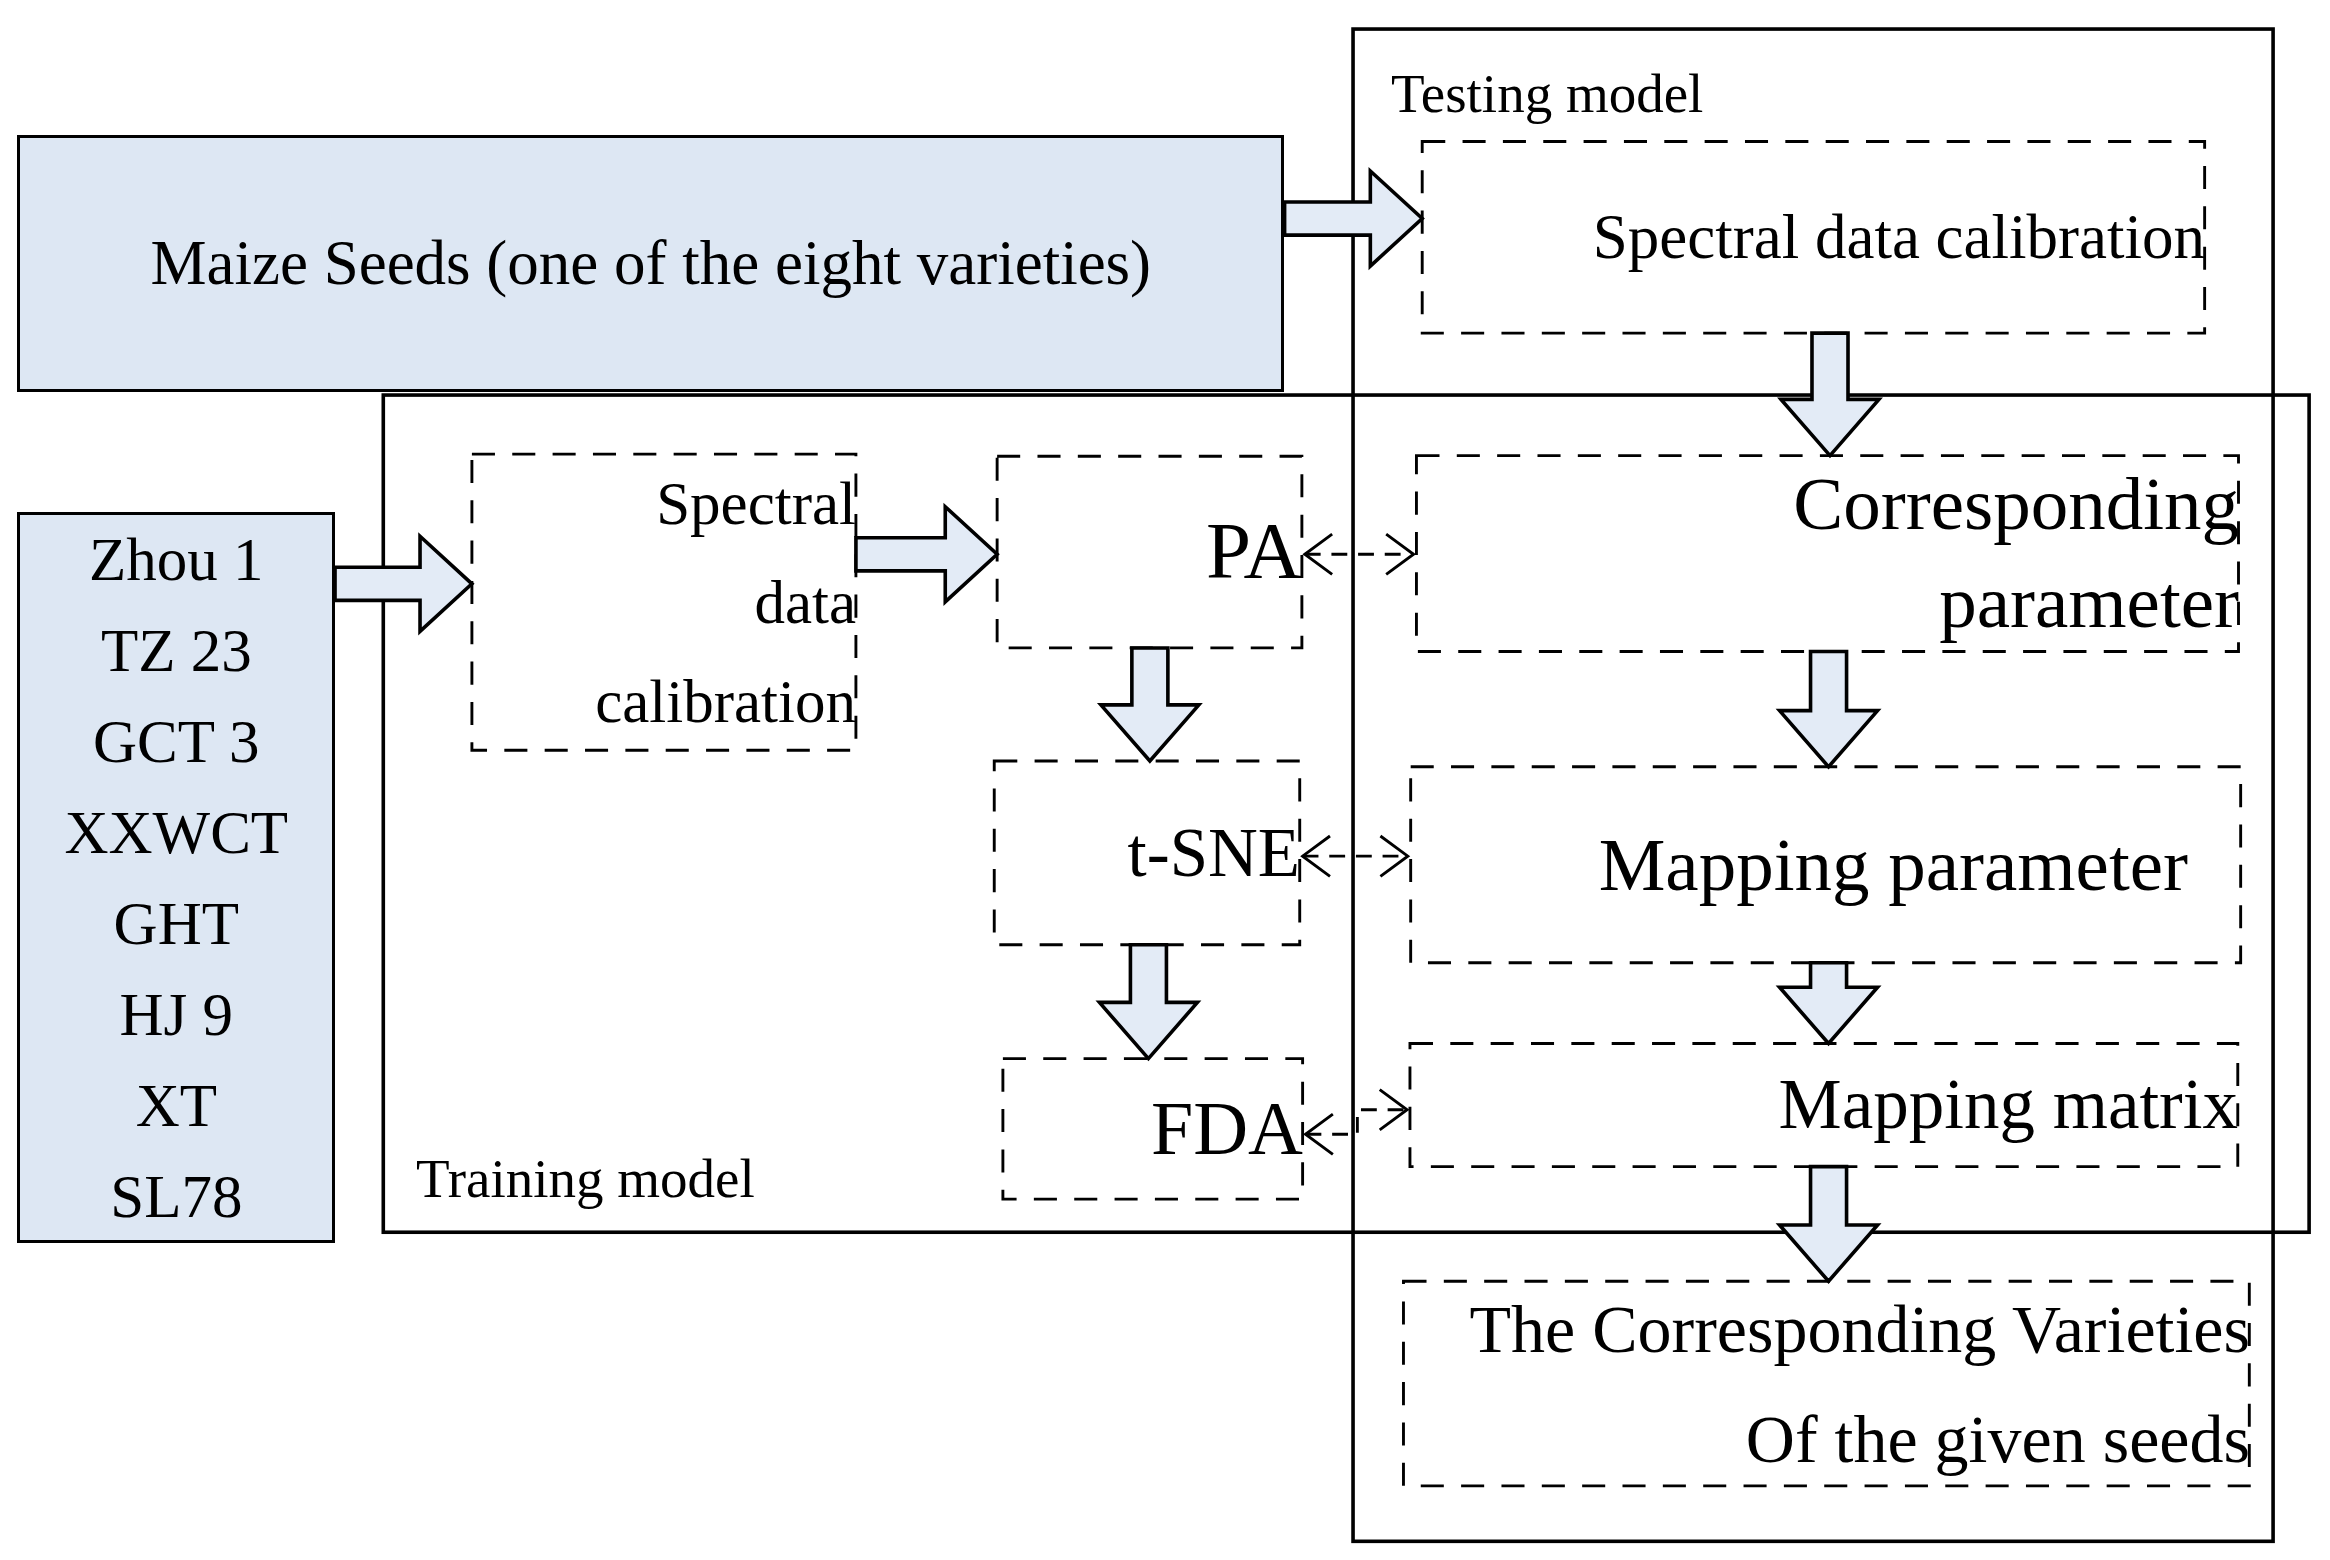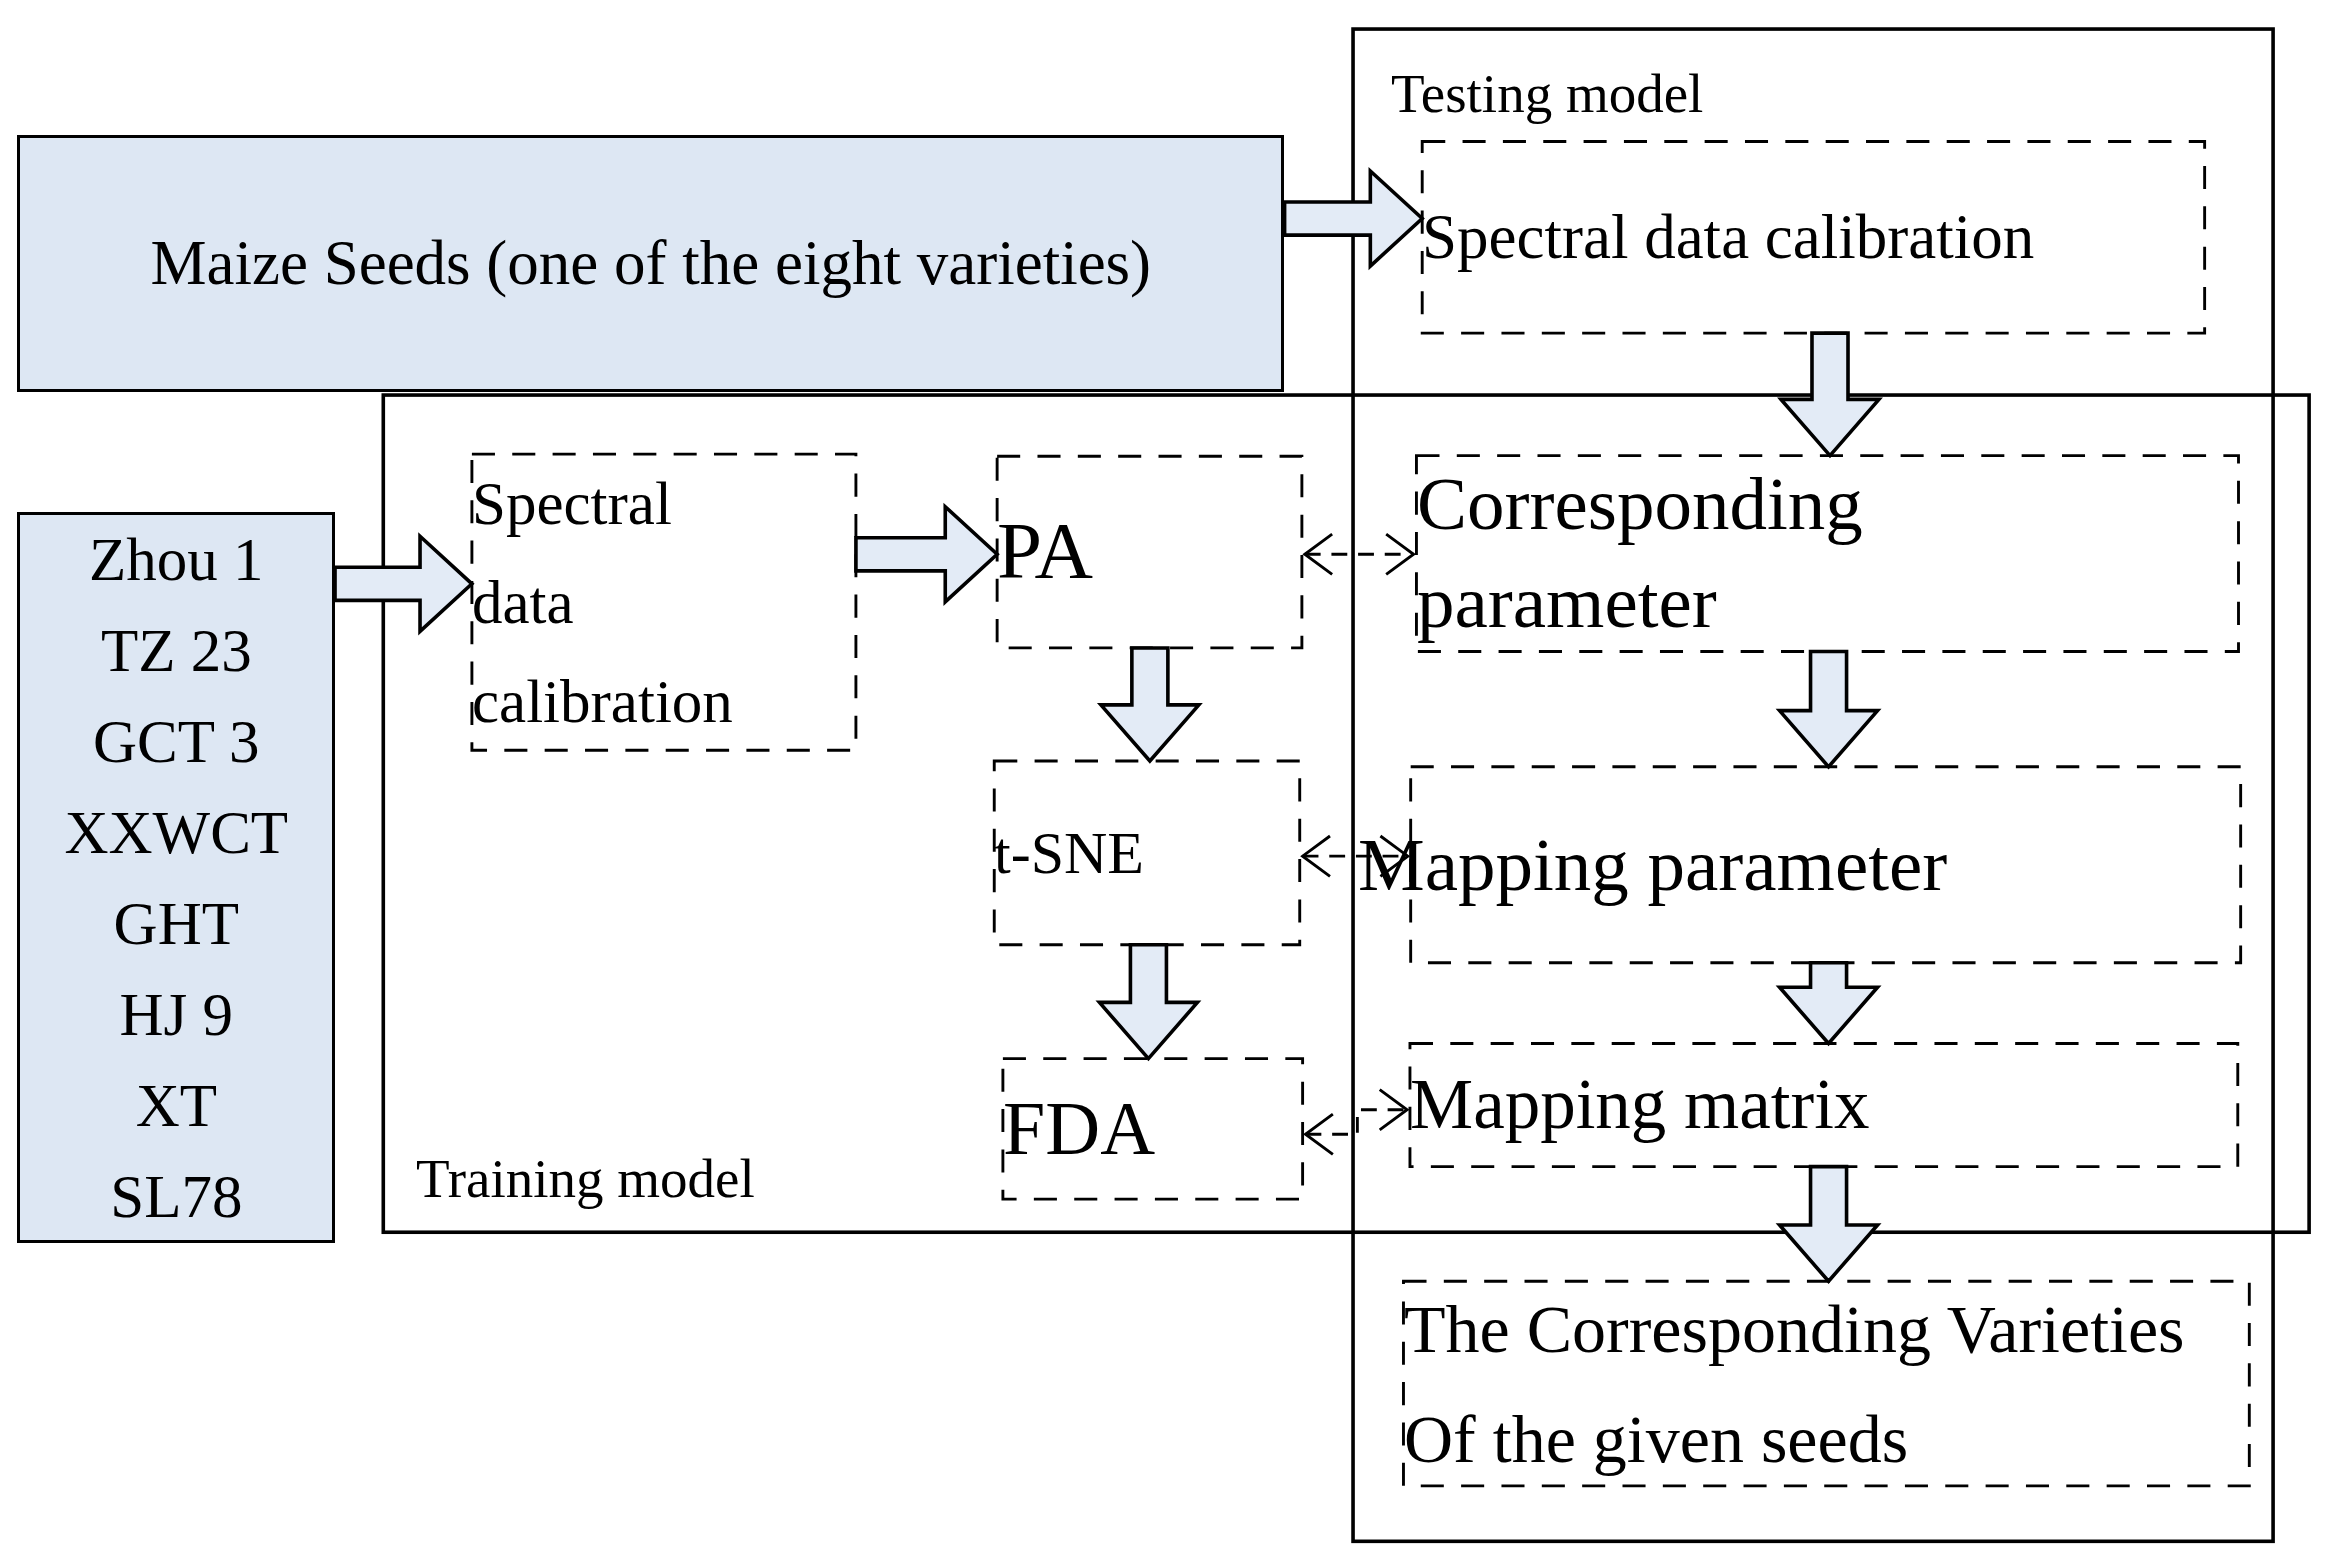--- a/index.html
+++ b/index.html
@@ -22,21 +22,21 @@
     background: var(--box-fill);
     border: 3.6px solid var(--line);
     display: flex; align-items: center; justify-content: center;
     text-align: center;
     z-index: 1;
     margin-top: 44px;
   }
   .txt {
     position: absolute;
     display: flex; flex-direction: column;
-    align-items: flex-start; justify-content: center;
+    align-items: flex-end; justify-content: center;
     text-align: center;
     z-index: 3;
     line-height: 1.25;
   }
   .label {
     position: absolute;
     z-index: 3;
     white-space: nowrap;
   }
   svg.overlay {
@@ -48,21 +48,21 @@
   .dashed-rect { fill: none; stroke: var(--line); stroke-width: 4; stroke-dasharray: 32 24; }
   .block-arrow { fill: var(--arrow-fill); stroke: var(--line); stroke-width: 5; stroke-linejoin: miter; }
   .dashed-line { fill: none; stroke: var(--line); stroke-width: 4; stroke-dasharray: 22 15; }
   .chev { fill: none; stroke: var(--line); stroke-width: 4; }
 
   .f-maize   { font-size: 63px; }
   .f-var     { font-size: 61px; line-height: 91px; }
   .f-tcal    { font-size: 63px; }
   .f-traincal{ font-size: 61px; line-height: 99px; }
   .f-pa      { font-size: 81px; }
-  .f-tsne    { font-size: 60px; }
+  .f-tsne    { font-size: 69px; }
   .f-fda     { font-size: 76px; }
   .f-transf  { font-size: 75px; line-height: 98px; }
   .f-mapp    { font-size: 75px; }
   .f-mapm    { font-size: 71px; }
   .f-result  { font-size: 68px; line-height: 92px; }
   .f-label   { font-size: 55px; }
 </style>
 </head>
 <body>
 

